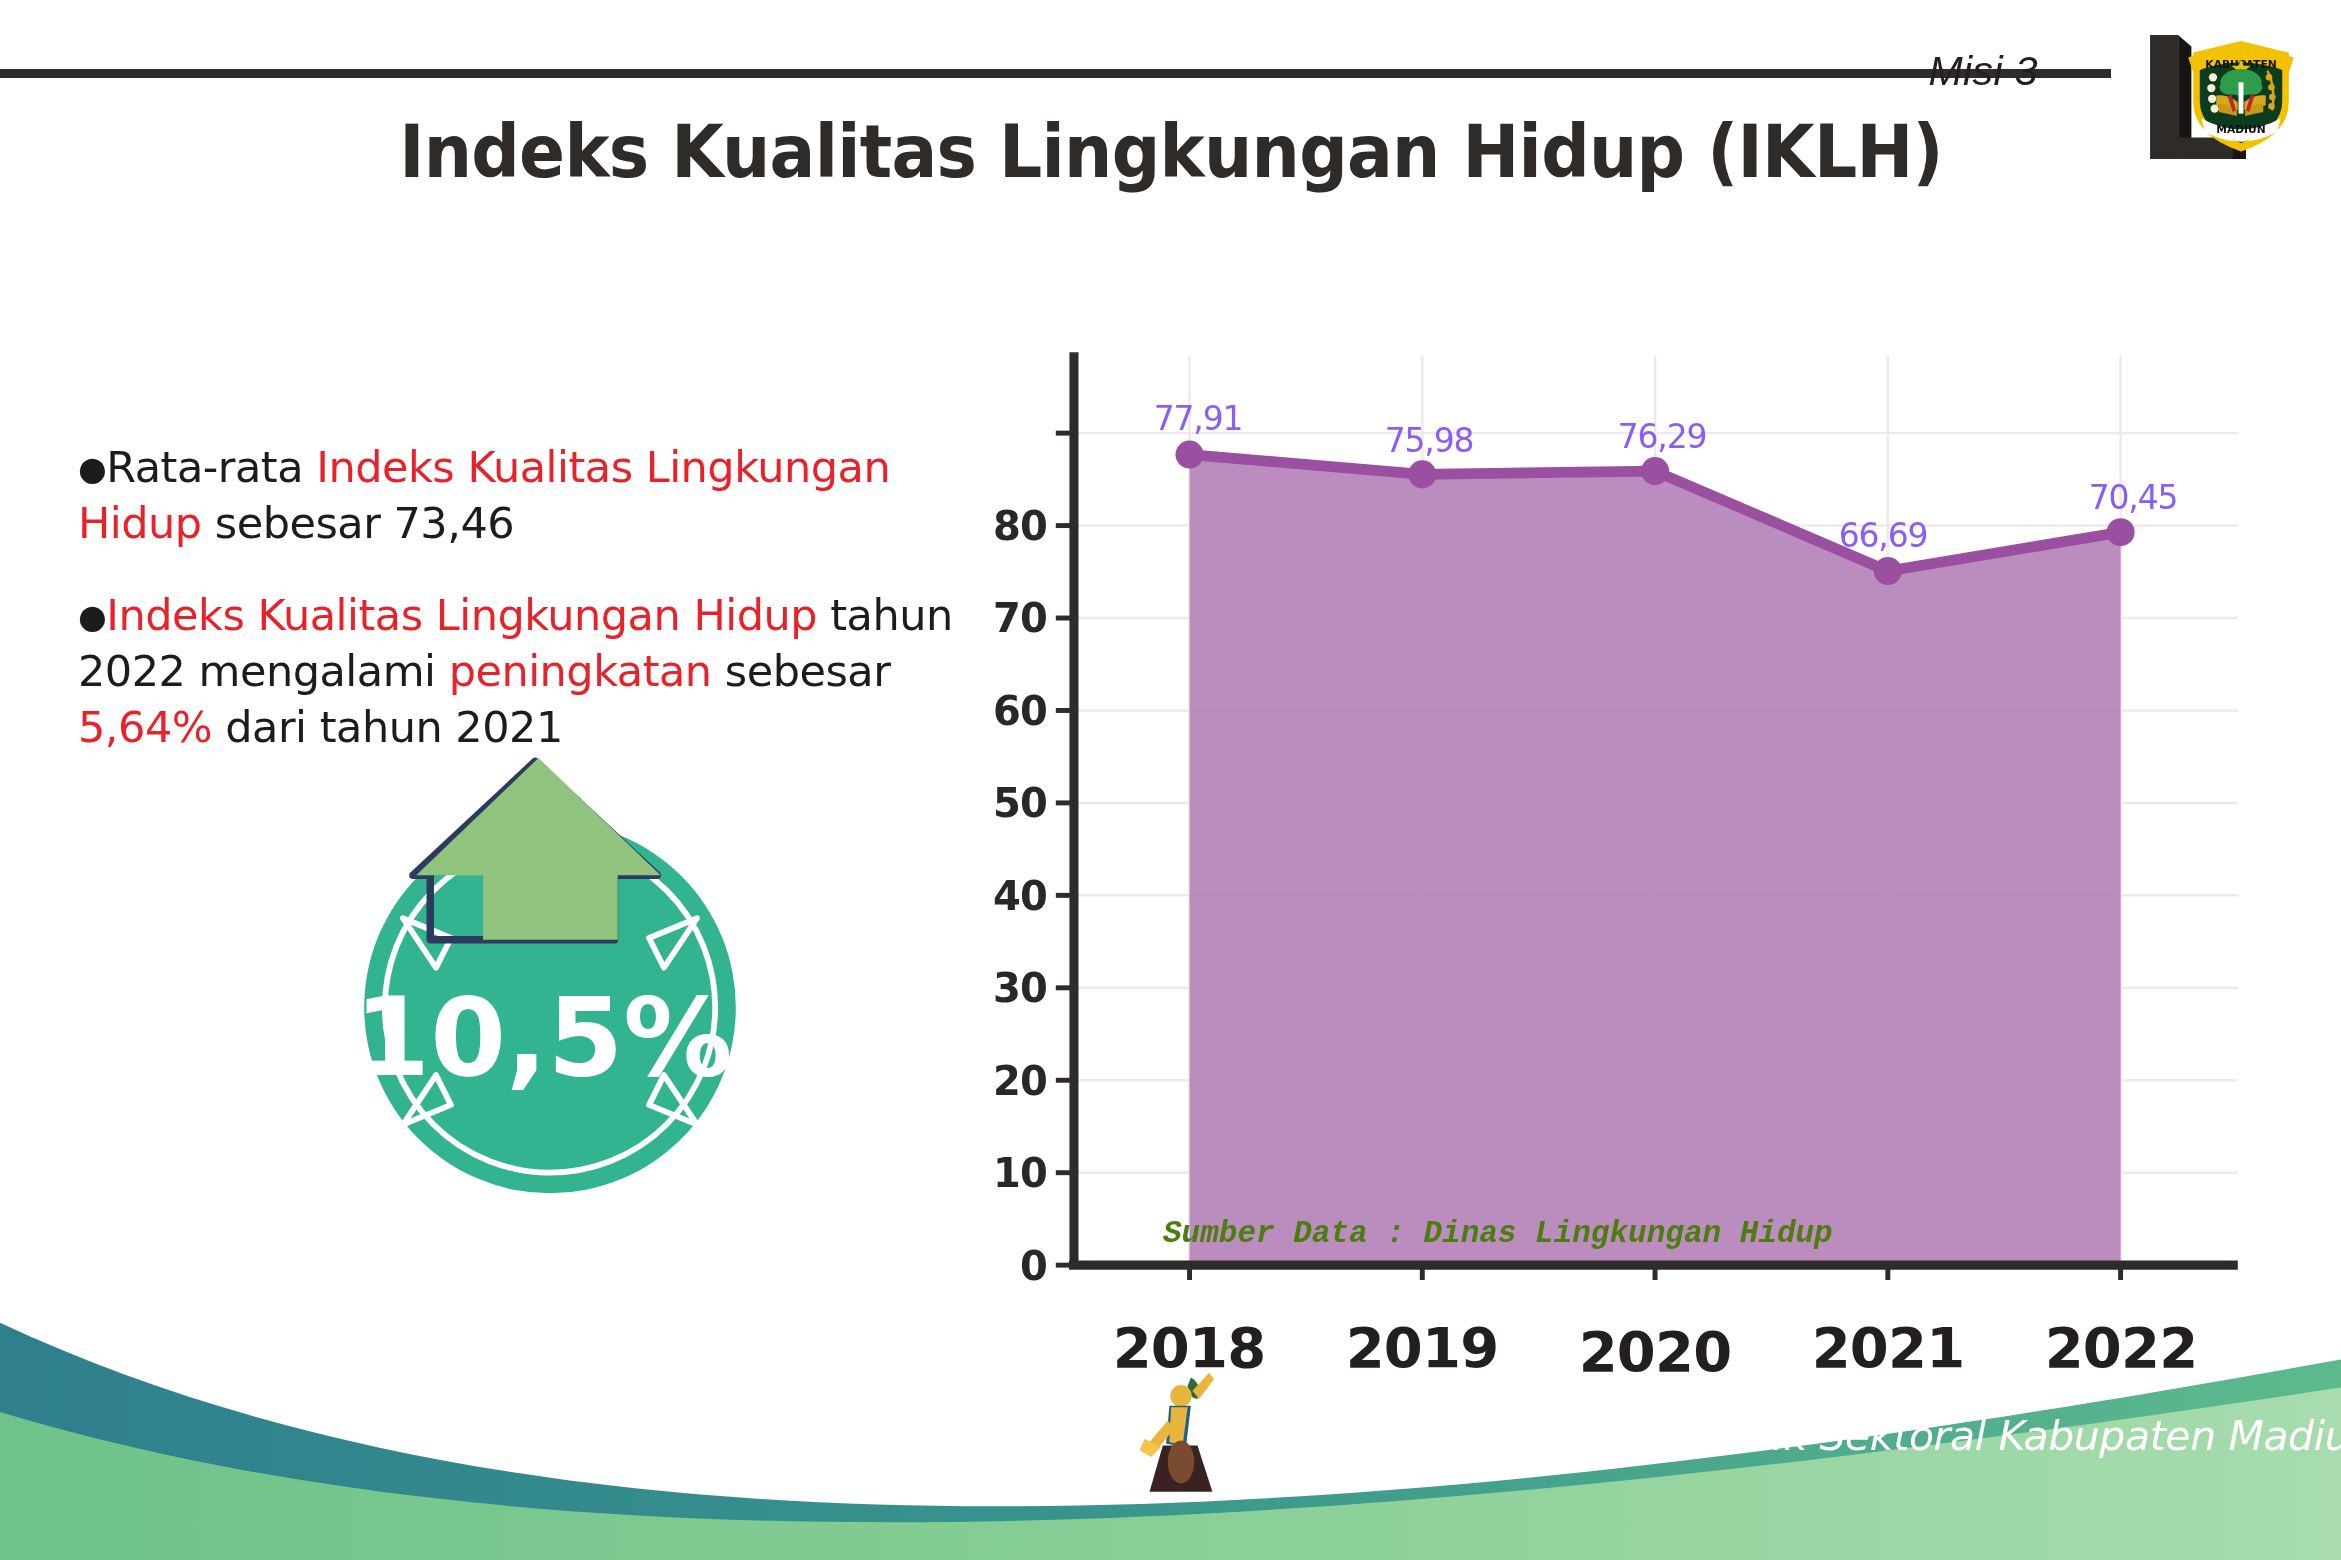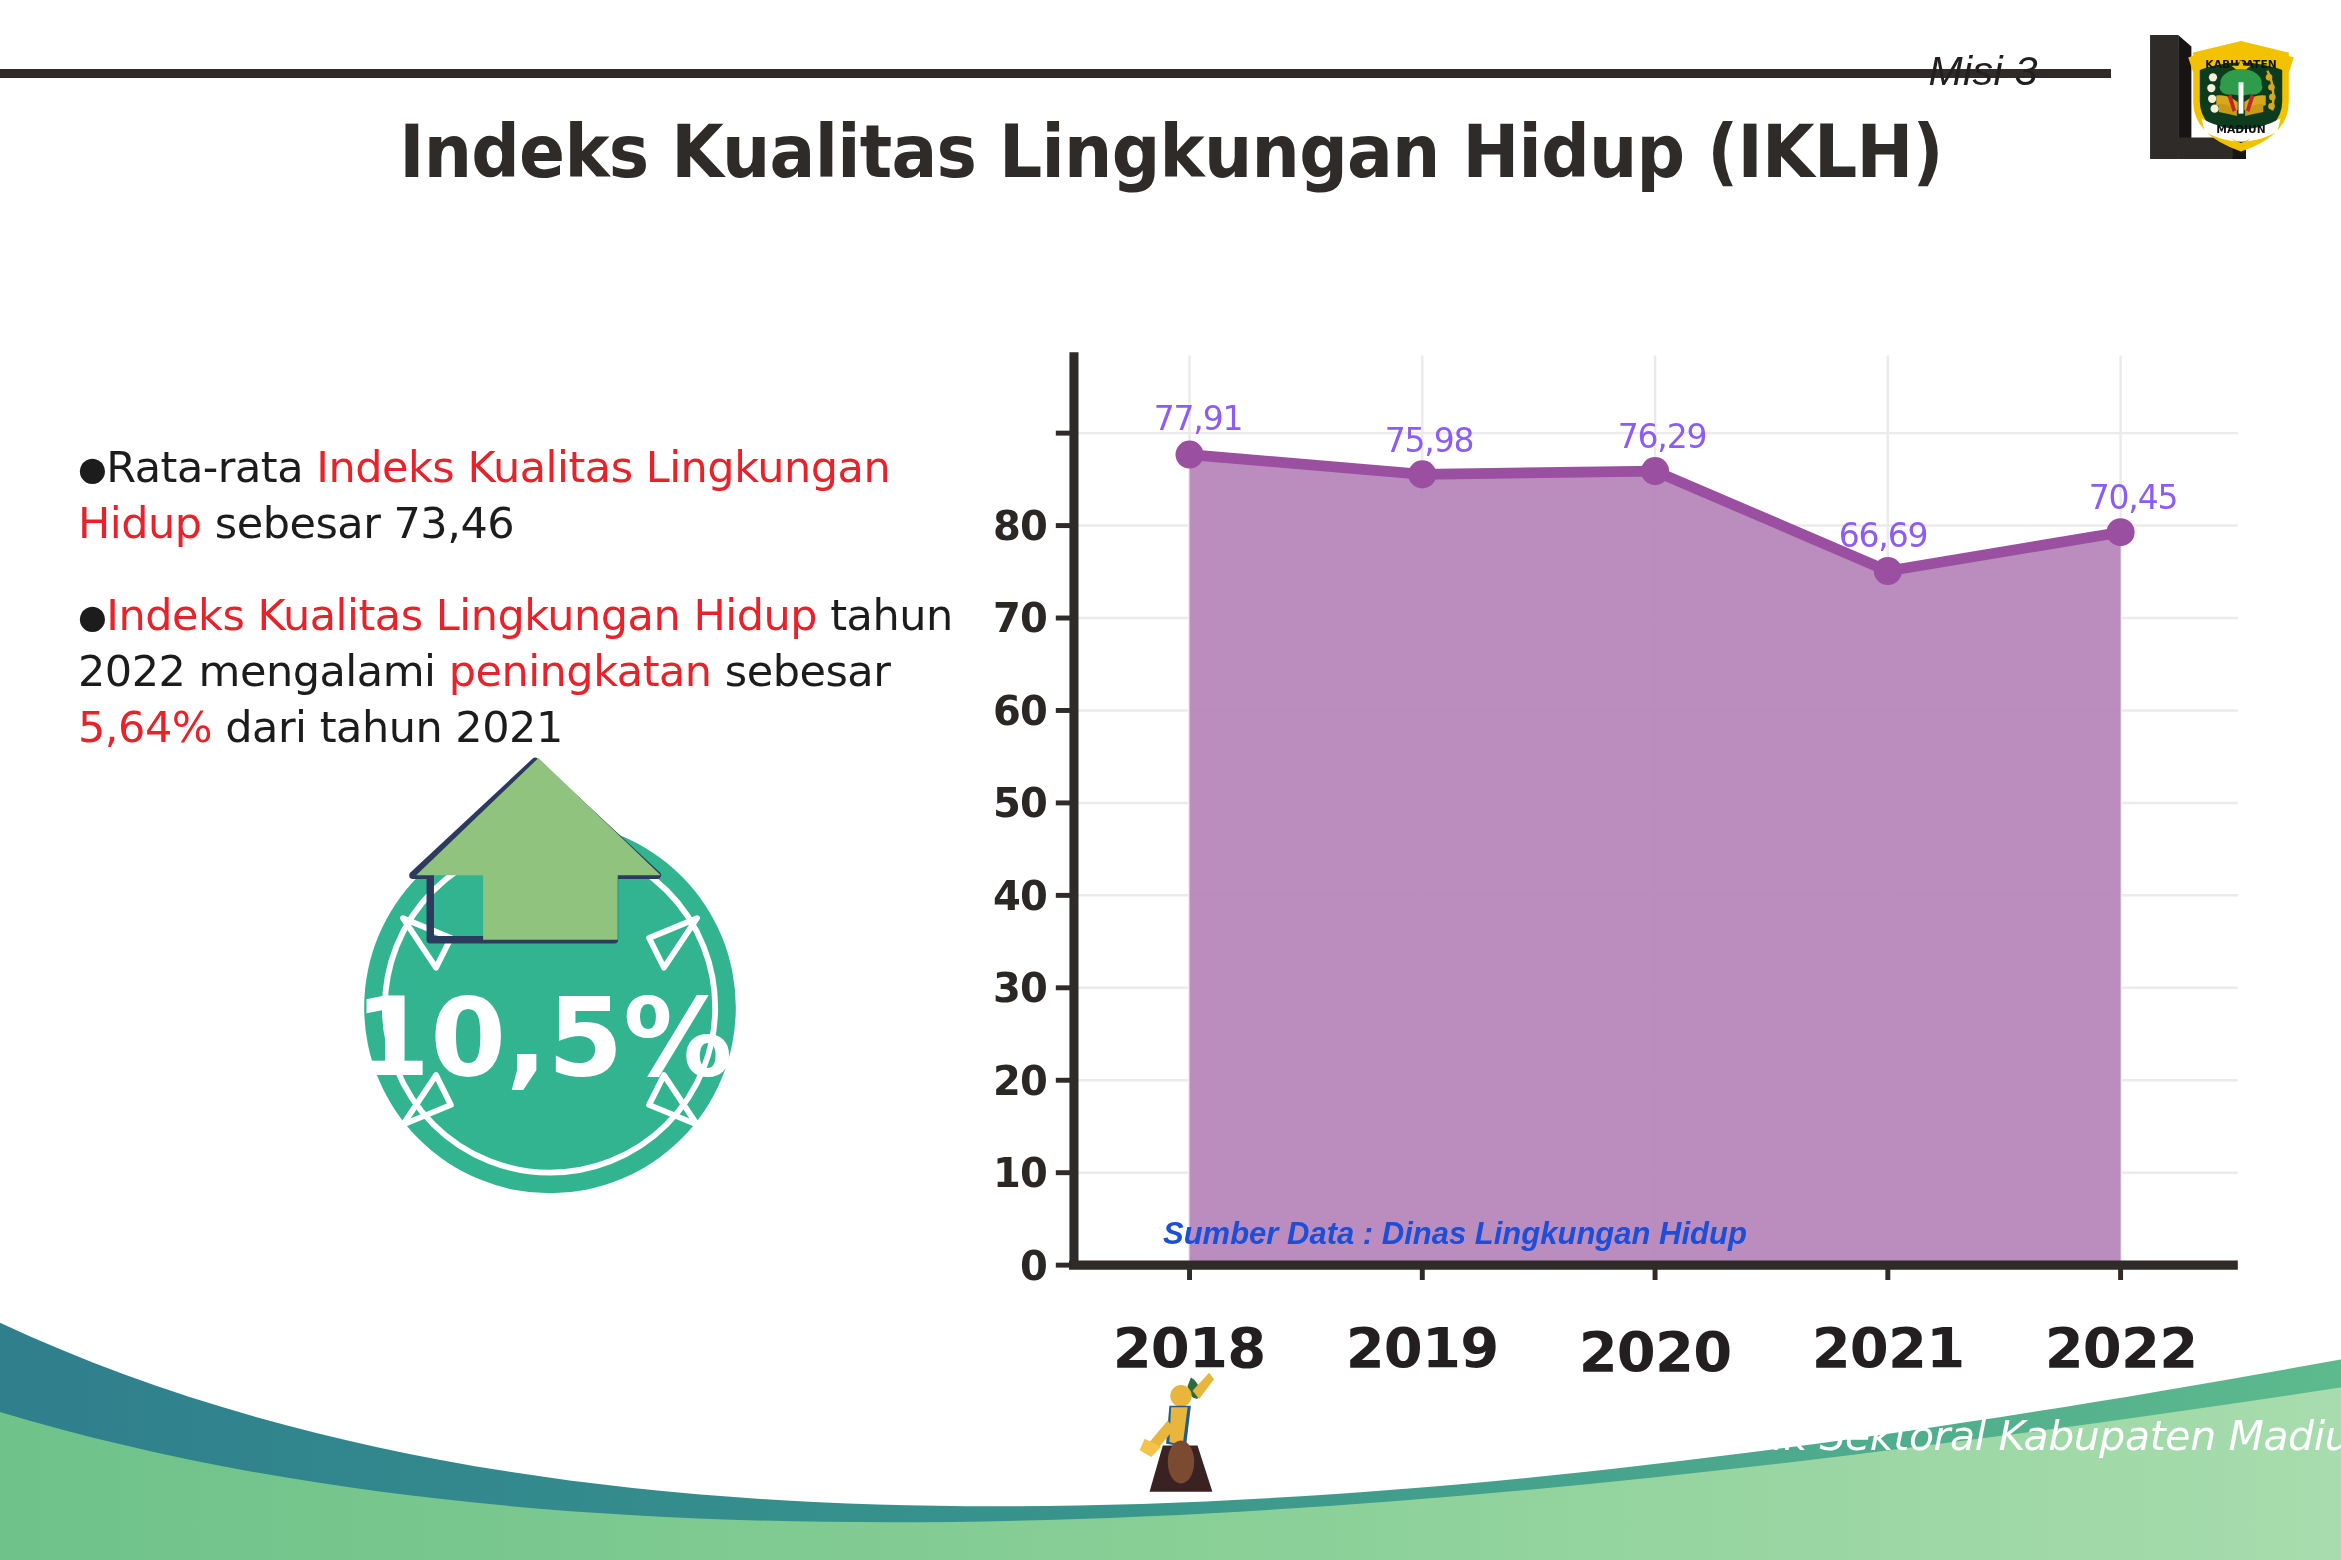--- a/index.html
+++ b/index.html
@@ -78,22 +78,22 @@
     white-space:nowrap;
   }
   .dlabel{
     position:absolute;transform:translate(-50%,-100%);
     font-family:"DejaVu Sans", sans-serif;font-weight:normal;
     font-size:33px;color:#8b5cf6;letter-spacing:-1.2px;
     white-space:nowrap;
   }
   .source{
     position:absolute;left:1163px;top:1216px;
-    font-family:Liberation Sans, sans-serif;
-    font-weight:bold;font-style:italic;font-size:31px;color:#1d4ed8;
+    font-family:Liberation Mono, monospace;
+    font-weight:bold;font-style:italic;font-size:31px;color:#4d7c0f;
     white-space:nowrap;
   }
 
   
   .footer{position:absolute;left:0;bottom:0;width:2342px;height:273px;}
   .footer-text{
     position:absolute;left:1199px;bottom:101px;
     font-family:"DejaVu Sans", sans-serif;
     font-style:italic;font-size:41px;color:#ffffff;
     letter-spacing:-0.4px;white-space:nowrap;

